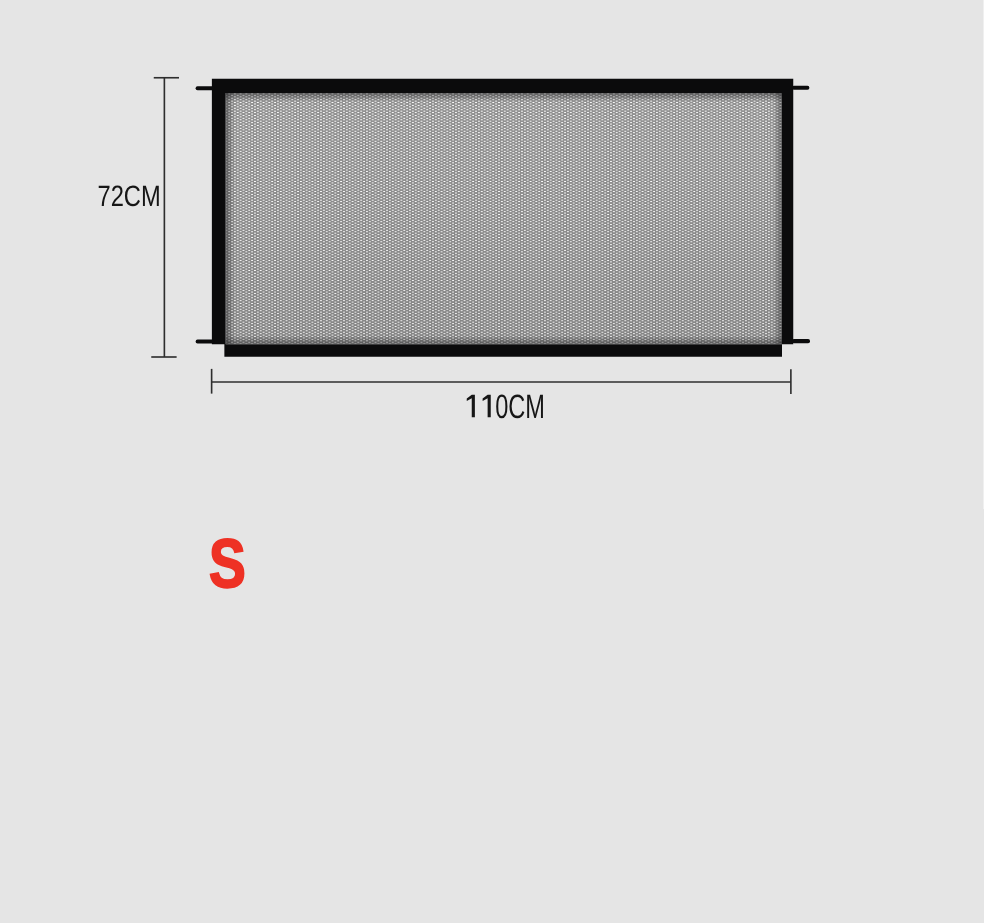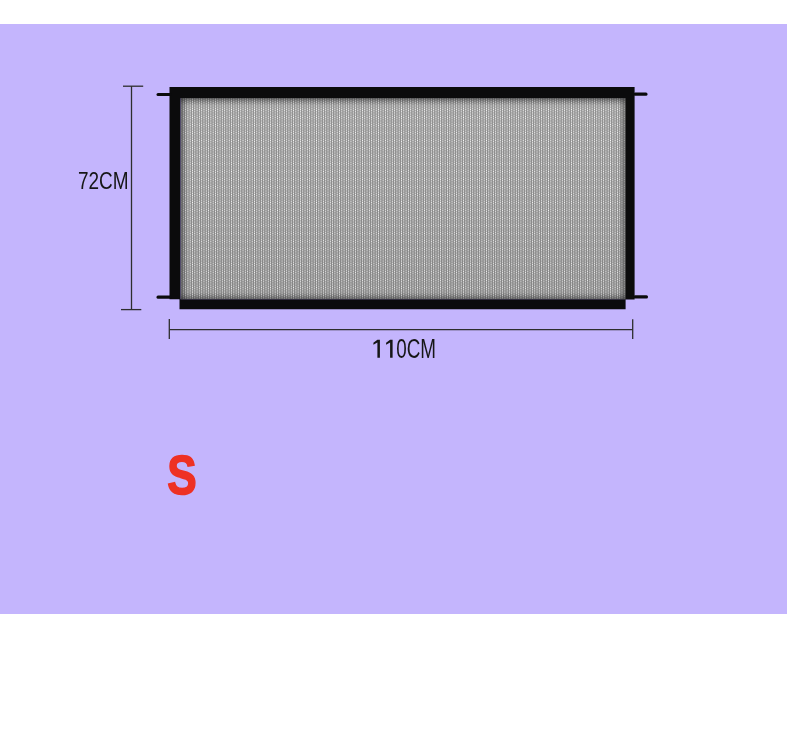--- a/index.html
+++ b/index.html
@@ -1,17 +1,17 @@
 <!DOCTYPE html>
 <html><head>
 <meta charset="utf-8">
 <style>
   html,body{margin:0;padding:0;background:#ffffff;}
-  #stage{position:relative;width:787px;height:590px;background:#c4b5fd;overflow:hidden;
-         font-family:"Liberation Sans", sans-serif;margin-top:24px;}
+  #stage{position:relative;width:787px;height:738px;background:#e5e5e5;overflow:hidden;
+         font-family:"Liberation Sans", sans-serif;}
   svg{display:block;position:absolute;left:0;top:0;}
   #meshbg{position:absolute;left:180.5px;top:74.3px;width:445.2px;height:201.1px;
     background-color:#8c8c8c;
     background-image:
       linear-gradient(180deg, rgba(255,255,255,0.05) 0%, rgba(255,255,255,0) 45%, rgba(0,0,0,0.05) 100%),
       radial-gradient(circle, #fdfdfd 0, #fdfdfd 0.64px, rgba(253,253,253,0) 0.85px),
       radial-gradient(circle, #fdfdfd 0, #fdfdfd 0.64px, rgba(253,253,253,0) 0.85px);
     background-size:100% 100%, 4.6px 2.3px, 4.6px 2.3px;
     background-position:0 0, 0 0, 2.3px 1.15px;}
 </style>

